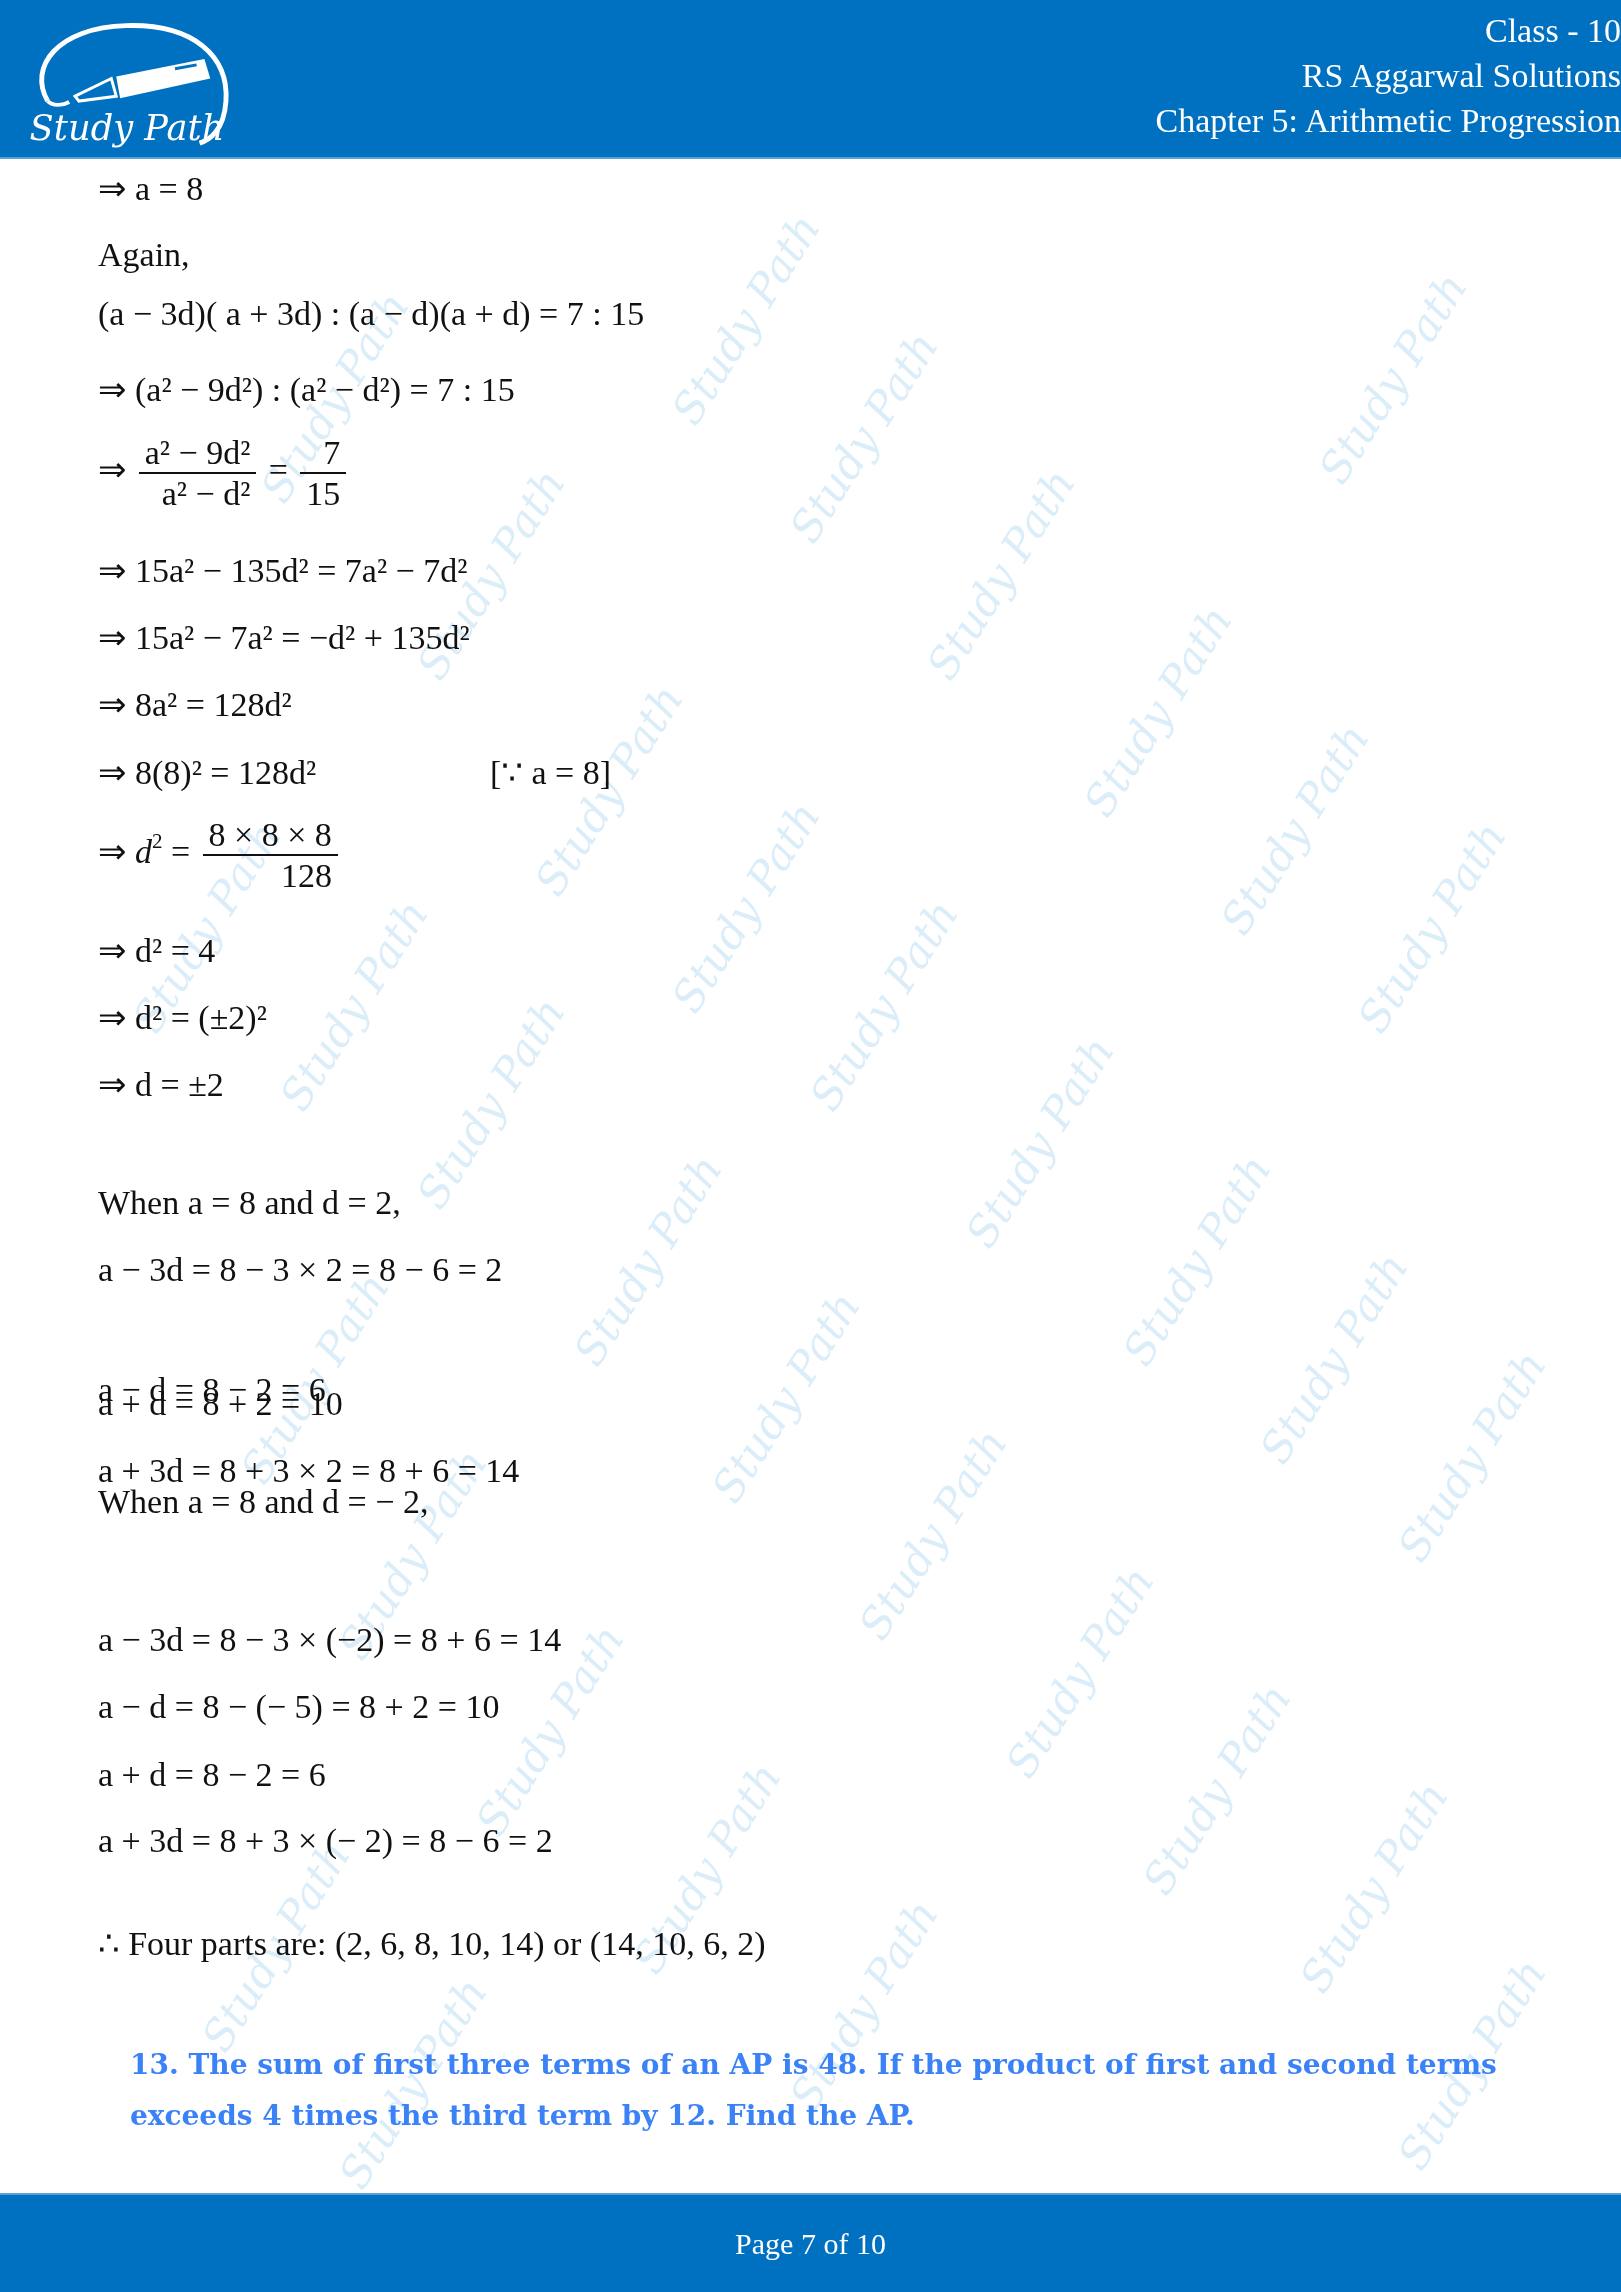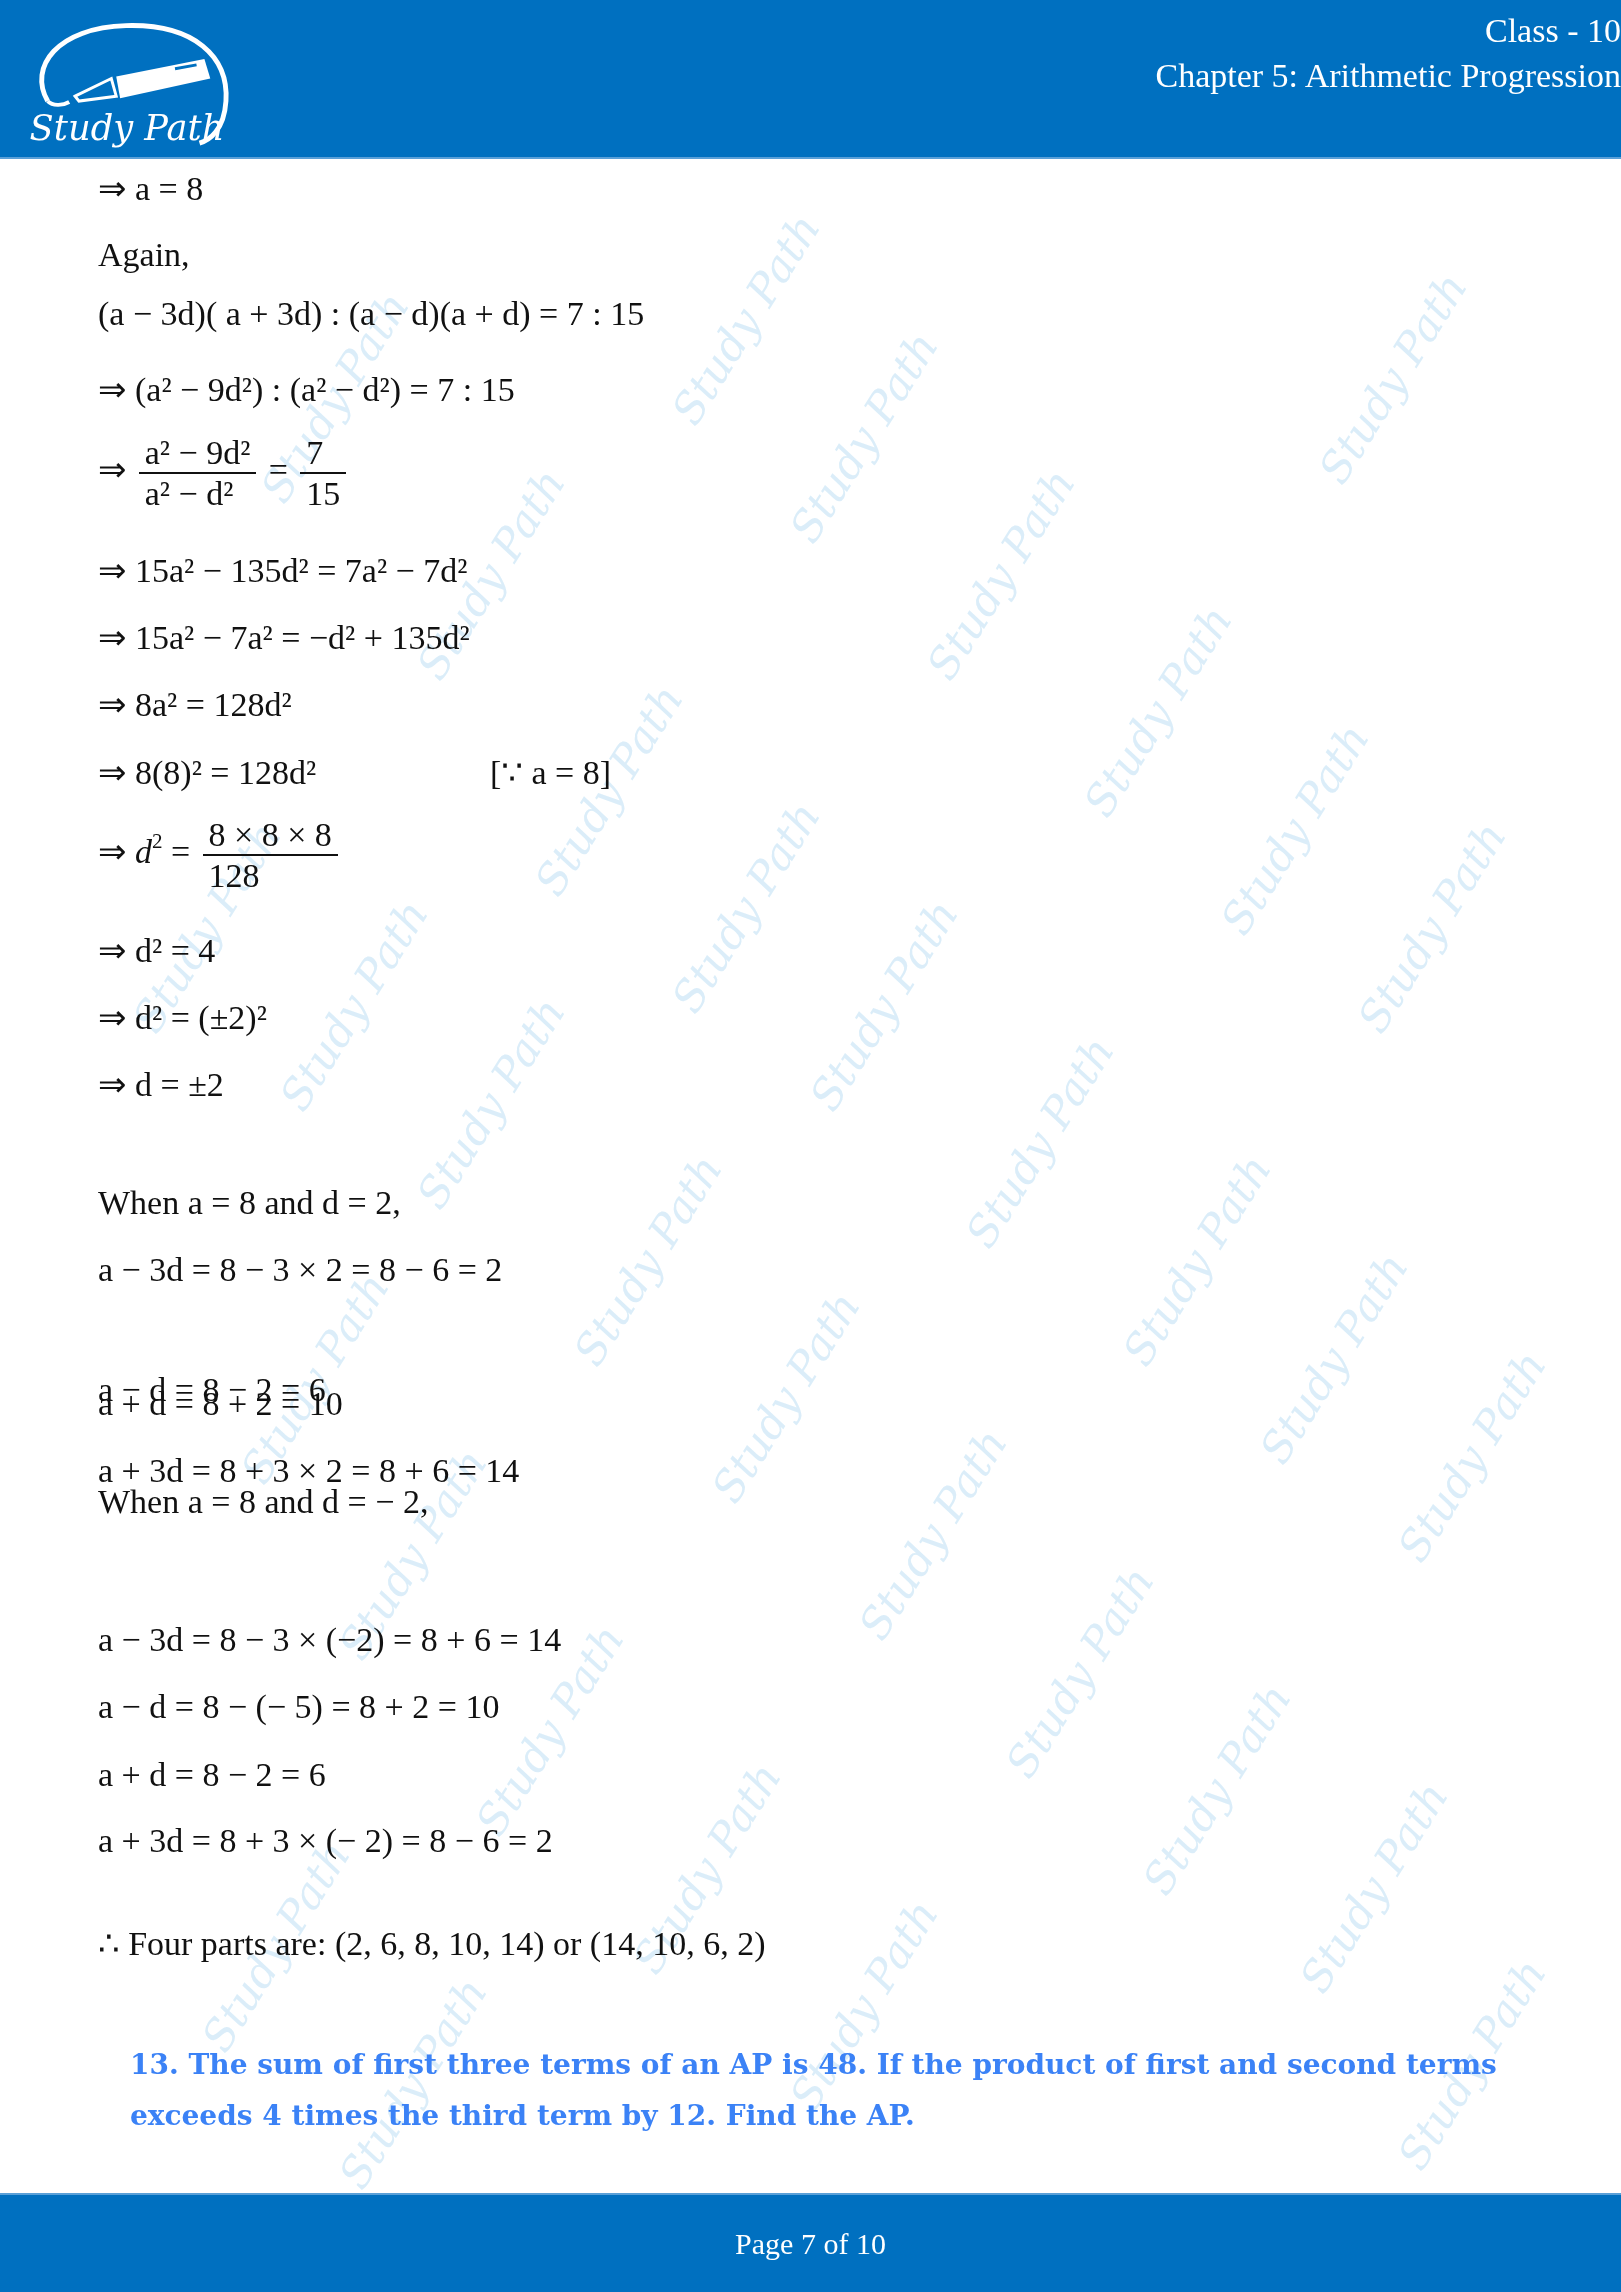--- a/index.html
+++ b/index.html
@@ -29,21 +29,21 @@
   }
 
   .content { position: absolute; left: 98px; top: 0; width: 1431px; }
   .line {
     position: absolute; left: 0; white-space: nowrap;
     font-family: "Liberation Serif", serif; font-size: 34px; line-height: 43px;
   }
   .math i, .line i { font-style: italic; }
   sup { font-size: 0.62em; vertical-align: 0.7em; line-height: 0; }
 
-  .frac { display: inline-block; vertical-align: middle; text-align: left; margin: 0 3.9px; }
+  .frac { display: inline-block; vertical-align: middle; text-align: right; margin: 0 3.9px; }
   .frac .num { display: block; padding: 0 5.9px; line-height: 39px; }
   .frac .den { display: block; padding: 0 5.9px; border-top: 2px solid #111; line-height: 39px; }
 
   .question {
     position: absolute; left: 0; top: 2039px; width: 1451px;
     font-family: "DejaVu Serif", serif; font-weight: bold; font-size: 28px; line-height: 51px;
     color: #3b82f6;
     margin-left: 32px;
   }
 
@@ -61,20 +61,21 @@
   <svg class="logo" viewBox="0 0 222 148">
     <path d="M30 95 C 10 60, 40 20, 110 18 C 180 16, 215 50, 212 95 C 210 125, 195 135, 185 138" fill="none" stroke="#fff" stroke-width="5"></path>
     <path d="M30 95 C 35 100, 45 100, 52 96" fill="none" stroke="#fff" stroke-width="4"></path>
     <polygon points="58,90 95,72 100,90 62,95" fill="none" stroke="#fff" stroke-width="3"></polygon>
     <polygon points="100,70 190,52 196,72 104,92" fill="#fff"></polygon>
     <path d="M160 62 L 182 58" stroke="#0070C0" stroke-width="3"></path>
     <text x="111" y="135" text-anchor="middle" fill="#fff" font-family="DejaVu Serif, serif" font-style="italic" font-size="36">Study Path</text>
   </svg>
   <div class="header-lines">
     <div>Class - 10</div>
+    <div>RS Aggarwal Solutions</div>
     <div>Chapter 5: Arithmetic Progression</div>
   </div>
 </div>
 
 <div class="watermarks">
   <div class="wm" style="left:627px;top:294px">Study Path</div>
   <div class="wm" style="left:1274px;top:353px">Study Path</div>
   <div class="wm" style="left:216px;top:372px">Study Path</div>
   <div class="wm" style="left:745px;top:412px">Study Path</div>
   <div class="wm" style="left:882px;top:549px">Study Path</div>

